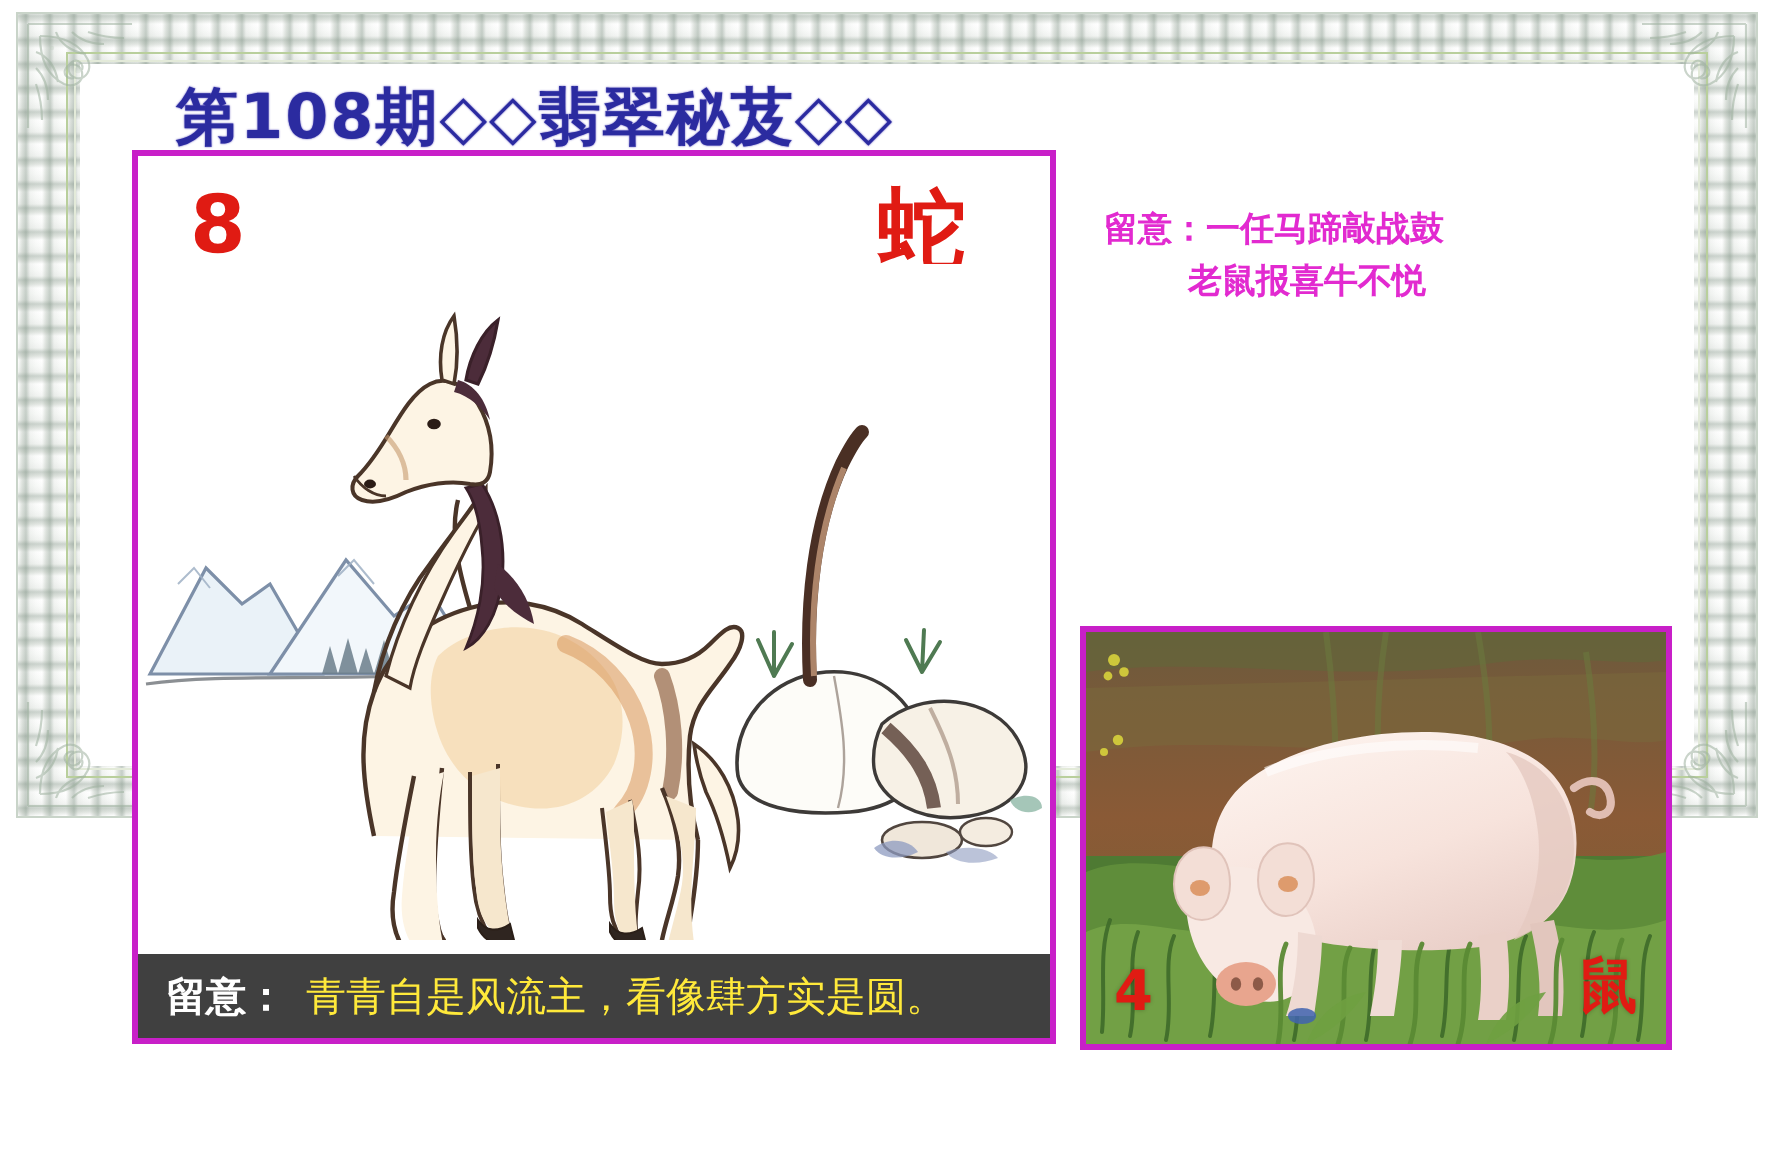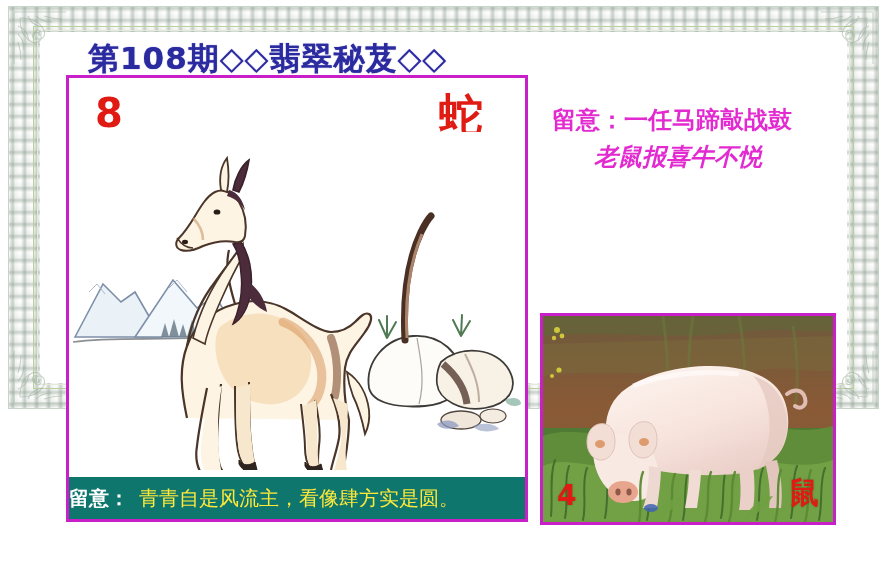--- a/index.html
+++ b/index.html
@@ -85,33 +85,33 @@
   
   .illus{
     position:absolute;left:0;top:54px;width:100%;height:338px;
     overflow:hidden;
   }
   .illus svg{display:block;width:100%;height:100%;}
 
   
   .caption-bar{
     position:absolute;left:0;bottom:0;width:100%;height:42px;
-    background:#0f766e;
+    background:#404040;
     display:flex;align-items:center;
-    box-sizing:border-box;
+    box-sizing:border-box;padding-left:14px;
   }
   .cap-label{color:#ffffff;font-size:20px;font-weight:bold;margin-right:10px;white-space:nowrap;}
   .cap-text{color:#ffe93a;font-size:20px;font-weight:normal;white-space:nowrap;}
 
   
   .side-note{
     position:absolute;left:512px;top:76px;width:290px;
-    color:#e22ad0;font-size:24px;font-weight:bold;line-height:1.55;
-  }
-  .side-note .l2{display:block;padding-left:42px;font-style:italic;}
+    color:#e22ad0;font-size:17px;font-weight:bold;line-height:1.55;
+  }
+  .side-note .l2{display:block;padding-left:42px;}
 
   
   .photo{
     position:absolute;left:500px;top:287px;
     width:296px;height:212px;
     border:3px solid #c81fc8;
     box-sizing:border-box;
     overflow:hidden;
     background:#6a5a3a;
   }

